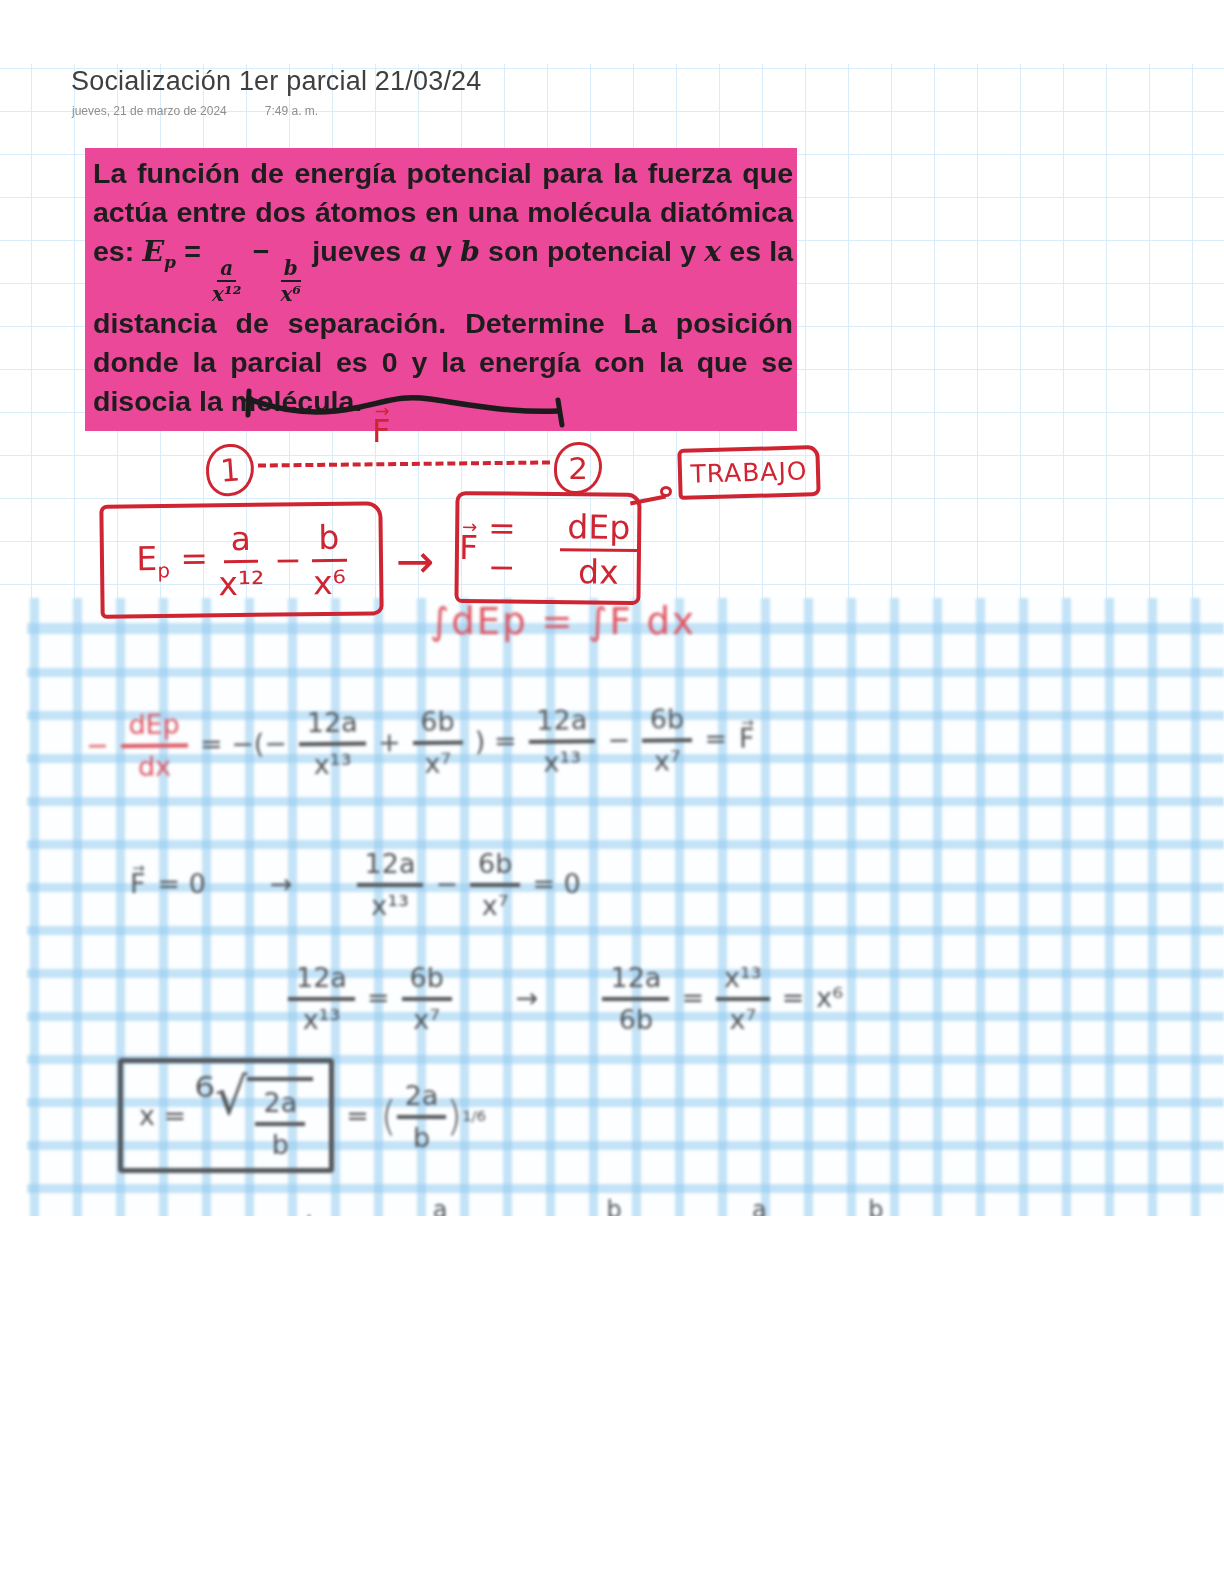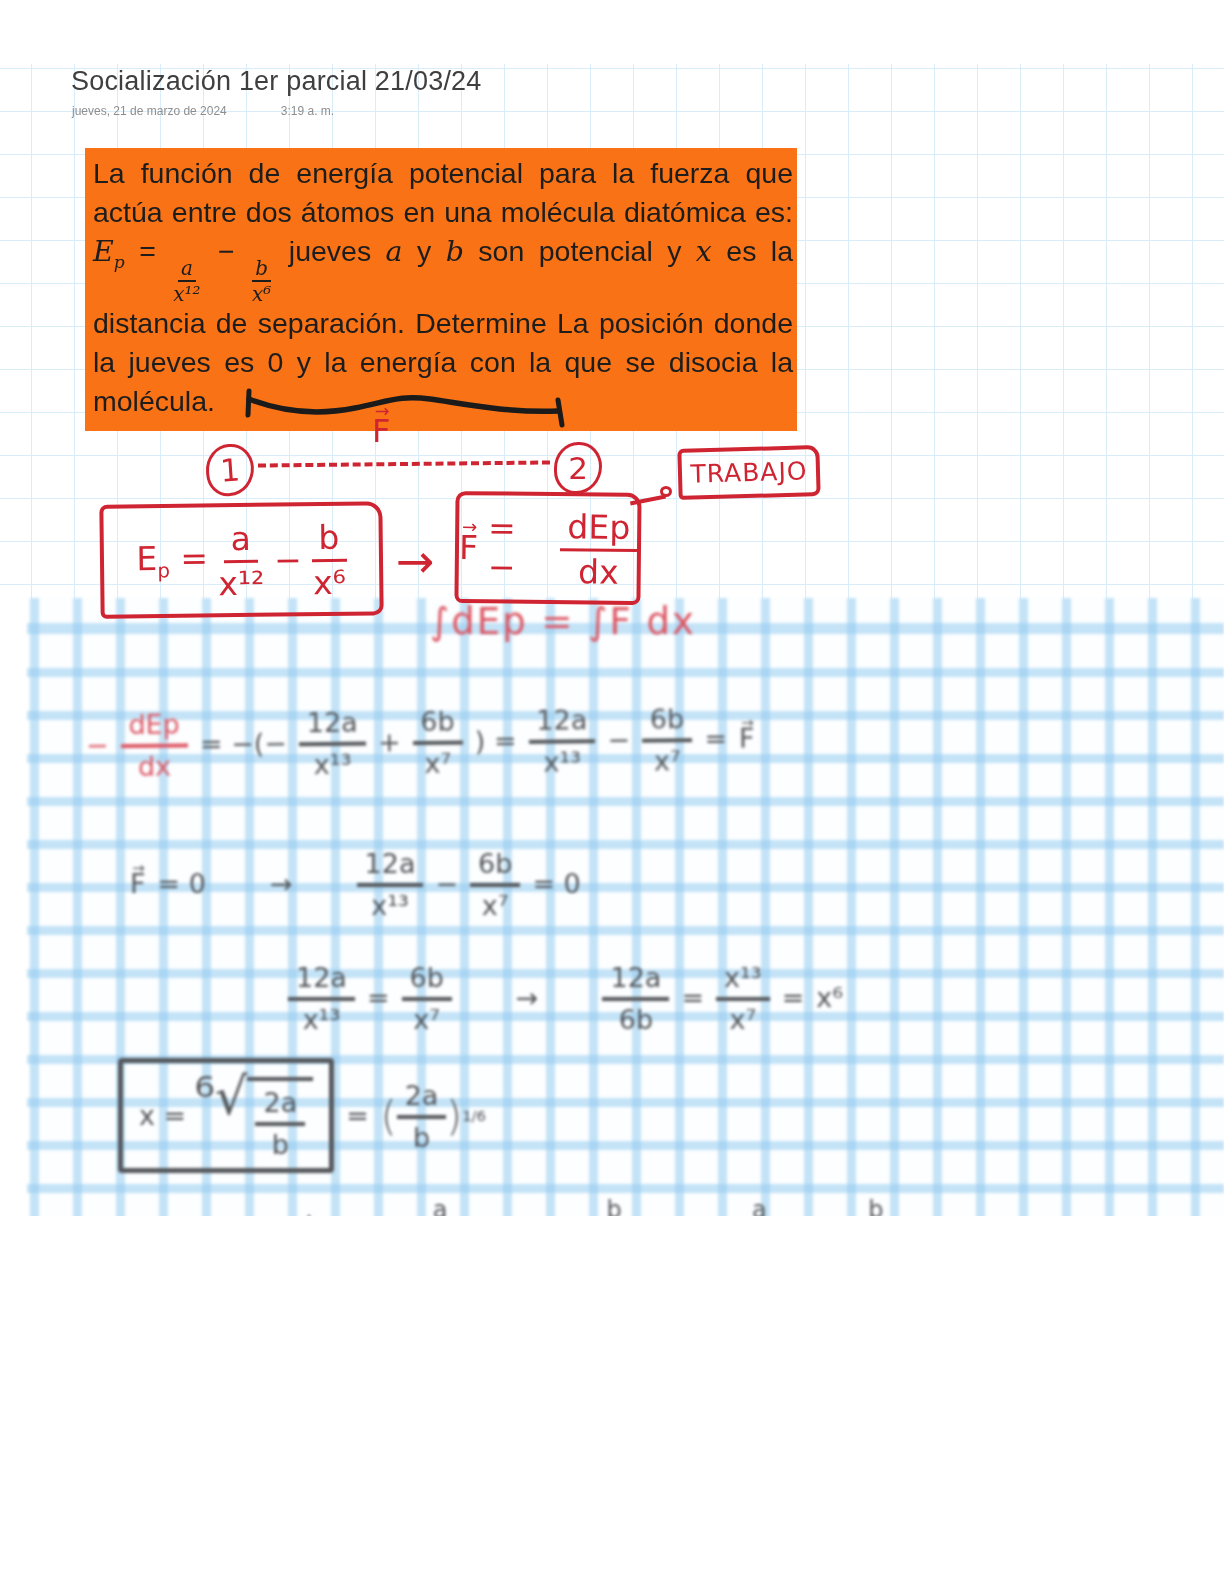--- a/index.html
+++ b/index.html
@@ -24,28 +24,28 @@
     background-image:
       repeating-linear-gradient(to right, rgba(148,203,240,.55) 0 9px, transparent 9px 43px),
       repeating-linear-gradient(to bottom, rgba(148,203,240,.55) 0 9px, transparent 9px 43px);
     background-color:#fcfeff;
     background-position:3px 27px;
     filter:blur(1.6px);
   }
 
   
   .title { left:71px; top:66px; font-size:27px; color:#3f3f3f; letter-spacing:.2px; }
-  .meta  { left:72px; top:104px; display:flex; gap:54px; font-size:12px; color:#8e8e8e; }
+  .meta  { left:72px; top:104px; display:flex; gap:38px; font-size:12px; color:#8e8e8e; }
 
   
   .problem {
     left:85px; top:148px; width:712px; min-height:240px;
-    background:#f97316; padding:6px 4px 10px 8px;
+    background:#ec4899; padding:6px 4px 10px 8px;
     font-size:28.5px; line-height:39px; color:#1d1d1d;
-    text-align:justify; font-weight:400;
+    text-align:justify; font-weight:700;
   }
   .mvar { font-family:"DejaVu Serif", serif; font-style:italic; }
   .ifrac { display:inline-flex; flex-direction:column; align-items:center;
            vertical-align:-14px; line-height:1; margin:0 3px;
            font-family:"DejaVu Serif", serif; font-style:italic; font-size:20px; }
   .ifrac .num { border-bottom:2px solid #1d1d1d; padding:1px 3px 2px; }
   .ifrac .den { padding-top:2px; }
 
   
   .red { color:#cf2431; }
@@ -127,35 +127,35 @@
 <body>
 
 <div class="page">
 
   <div class="abs fine-grid"></div>
   <div class="abs paste-bg"></div>
 
   <div class="abs title">Socialización 1er parcial 21/03/24</div>
   <div class="abs meta">
     <span>jueves, 21 de marzo de 2024</span>
-    <span>3:19 a. m.</span>
+    <span>7:49 a. m.</span>
   </div>
 
   <div class="abs problem">
     <span>La función de energía potencial para la fuerza que actúa entre dos átomos en una molécula diatómica es: </span><span class="mvar">E</span><sub class="mvar">p</sub>
     <span>=</span>
     <span class="ifrac">
         <span class="num">a</span>
         <span class="den">x¹²</span>
       </span>
     <span>−</span>
     <span class="ifrac">
         <span class="num">b</span>
         <span class="den">x⁶</span>
-      </span><span> jueves </span><span class="mvar">a</span><span> y </span><span class="mvar">b</span><span> son potencial y </span><span class="mvar">x</span><span> es la distancia de separación. Determine La posición donde la jueves es </span><span>0</span><span> y la energía con la que se disocia la molécula.</span>
+      </span><span> jueves </span><span class="mvar">a</span><span> y </span><span class="mvar">b</span><span> son potencial y </span><span class="mvar">x</span><span> es la distancia de separación. Determine La posición donde la parcial es </span><span>0</span><span> y la energía con la que se disocia la molécula.</span>
   </div>
 
   <svg class="abs bond-svg" width="335" height="48" viewBox="0 0 335 48">
     <path d="M9 8 L8 32" stroke="#1b1b1b" stroke-width="5" fill="none" stroke-linecap="round"></path>
     <path d="M9 16 C 45 30, 80 32, 115 25 S 160 12, 190 16 S 265 30, 318 28" stroke="#1b1b1b" stroke-width="5.5" fill="none" stroke-linecap="round"></path>
     <path d="M318 17 L322 42" stroke="#1b1b1b" stroke-width="5" fill="none" stroke-linecap="round"></path>
   </svg>
   <div class="abs force-label hand red">
     <span class="vec"><span class="arr">→</span><span>F</span></span>
   </div>

